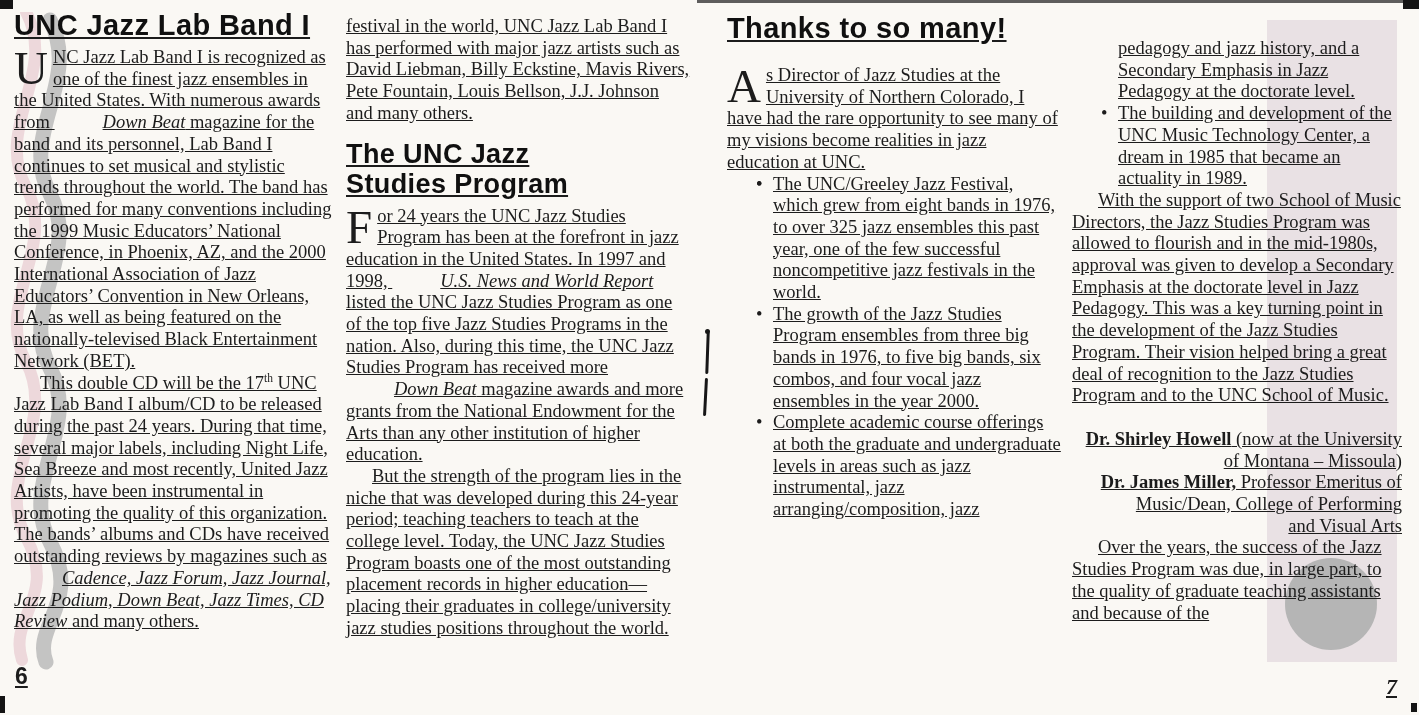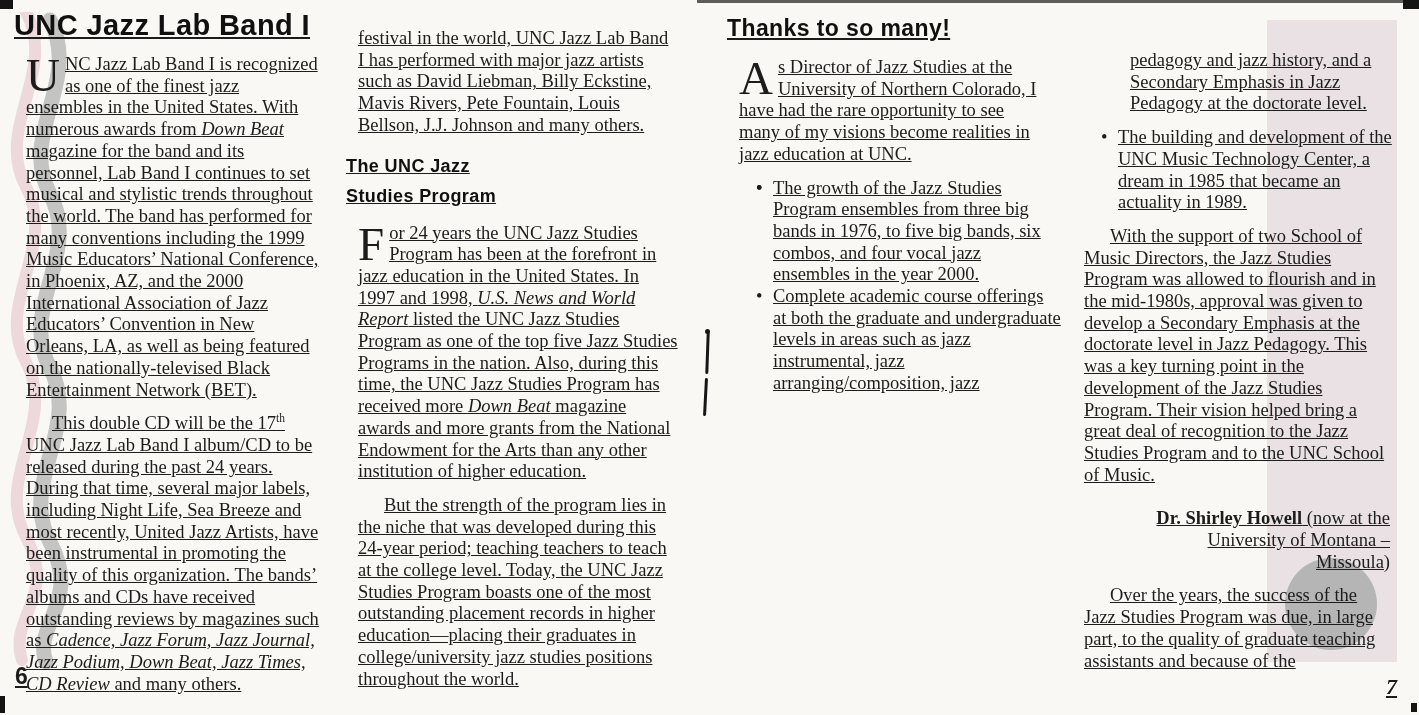--- a/index.html
+++ b/index.html
@@ -3,29 +3,29 @@
 <meta charset="utf-8">
 <style>
   html,body{margin:0;padding:0;}
   body{
     width:1419px;height:715px;position:relative;overflow:hidden;
     background:#faf8f4;
     font-family:"Liberation Serif", serif;
     color:#1c1c1c;
   }
   .col{position:absolute;font-size:18.5px;line-height:21.7px;text-align:left;}
-  .col p{margin:12px;}
+  .col p{margin:0;}
   h1,h2{font-family:"Liberation Sans", sans-serif;font-weight:700;color:#101010;
         margin:0;letter-spacing:.4px;}
   .h-band{font-size:29px;line-height:34px;margin-bottom:5px;}
-  .h-program{font-size:18px;line-height:30px;white-space:pre-line;margin:14px 0 7px 0;}
-  .h-thanks{font-size:23px;line-height:33px;margin-bottom:10px;}
+  .h-program{font-size:27px;line-height:30px;white-space:pre-line;margin:14px 0 7px 0;}
+  .h-thanks{font-size:29px;line-height:33px;margin-bottom:20px;}
   .dropcap{float:left;font-size:47px;line-height:39px;padding:2px 5px 0 0;font-weight:400;}
   .indent{text-indent:26px;}
-  .it{font-style:italic;}
+  .it{font-style:italic;padding-left:48px;}
   .bd{font-weight:bold;}
   .sup{vertical-align:super;font-size:0.62em;line-height:0;}
   ul.blts{list-style:none;margin:0;padding:0;}
   ul.blts li{position:relative;padding-left:46px;margin:0;}
   ul.blts li .blt{position:absolute;left:29px;top:0;}
   .cont-bullet{padding-left:46px;}
   .credit{padding-left:46px;text-indent:-46px;text-align:right;}
   .gap-md{margin-top:24px;}
   .gap-sm{margin-top:22px;}
   
@@ -82,32 +82,33 @@
 Studies Program</h2>
   <p><span class="dropcap">F</span><span><span>or 24 years the UNC Jazz Studies Program has been at the forefront in jazz education in the United States. In 1997 and 1998, </span><span class="it">U.S. News and World Report</span><span> listed the UNC Jazz Studies Program as one of the top five Jazz Studies Programs in the nation. Also, during this time, the UNC Jazz Studies Program has received more </span><span class="it">Down Beat</span><span> magazine awards and more grants from the National Endowment for the Arts than any other institution of higher education.</span></span></p>
   <p class="indent"><span><span>But the strength of the program lies in the niche that was developed during this 24-year period; teaching teachers to teach at the college level. Today, the UNC Jazz Studies Program boasts one of the most outstanding placement records in higher education—placing their graduates in college/university jazz studies positions throughout the world.</span></span></p>
 </section>
 
 <section class="col" style="left:727px;top:12px;width:334px;">
   <h2 class="h-thanks">Thanks to so many!</h2>
   <p><span class="dropcap">A</span><span><span>s Director of Jazz Studies at the University of Northern Colorado, I have had the rare opportunity to see many of my visions become realities in jazz education at UNC.</span></span></p>
   <ul class="blts">
     <li><span class="blt">•</span></li>
-    <li><span class="blt">•</span></li>
+    <li><span class="blt">•</span><span><span>The UNC/Greeley Jazz Festival, which grew from eight bands in 1976, to over 325 jazz ensembles this past year, one of the few successful noncompetitive jazz festivals in the world.</span></span></li>
     <li><span class="blt">•</span><span><span>The growth of the Jazz Studies Program ensembles from three big bands in 1976, to five big bands, six combos, and four vocal jazz ensembles in the year 2000.</span></span></li>
     <li><span class="blt">•</span><span><span>Complete academic course offerings at both the graduate and undergraduate levels in areas such as jazz instrumental, jazz arranging/composition, jazz</span></span></li>
   </ul>
 </section>
 
 <section class="col" style="left:1072px;top:38px;width:330px;">
   <p class="cont-bullet"><span><span>pedagogy and jazz history, and a Secondary Emphasis in Jazz Pedagogy at the doctorate level.</span></span></p>
   <ul class="blts">
     <li><span class="blt">•</span><span><span>The building and development of the UNC Music Technology Center, a dream in 1985 that became an actuality in 1989.</span></span></li>
   </ul>
   <p class="indent gap-md"><span><span>With the support of two School of Music Directors, the Jazz Studies Program was allowed to flourish and in the mid-1980s, approval was given to develop a Secondary Emphasis at the doctorate level in Jazz Pedagogy. This was a key turning point in the development of the Jazz Studies Program. Their vision helped bring a great deal of recognition to the Jazz Studies Program and to the UNC School of Music.</span></span></p>
   <div class="gap-sm">
     <p class="credit"><span><span class="bd">Dr. Shirley Howell</span><span> (now at the University of Montana – Missoula)</span></span></p>
+    <p class="credit"><span><span class="bd">Dr. James Miller,</span><span> Professor Emeritus of Music/Dean, College of Performing and Visual Arts</span></span></p>
   </div>
   <p class="indent gap-sm"><span><span>Over the years, the success of the Jazz Studies Program was due, in large part, to the quality of graduate teaching assistants and because of the</span></span></p>
 </section>
 
 <div class="pagenum pn-6">6</div>
 <div class="pagenum pn-7">7</div>
 
 </body></html>

